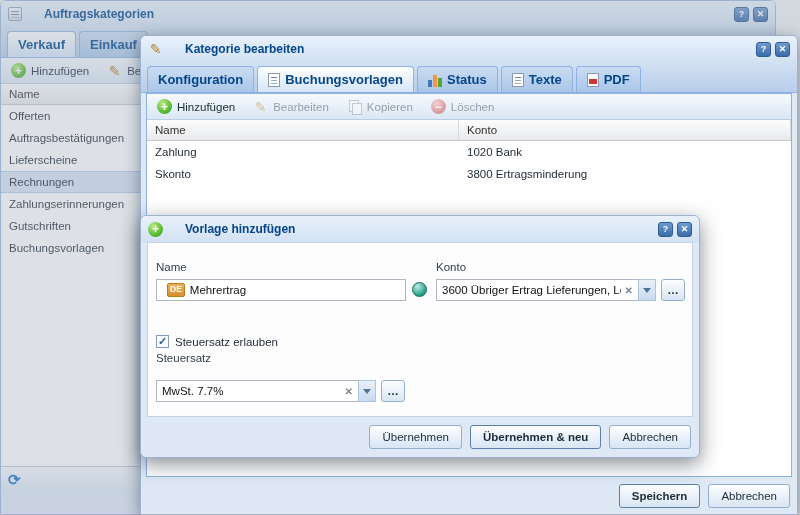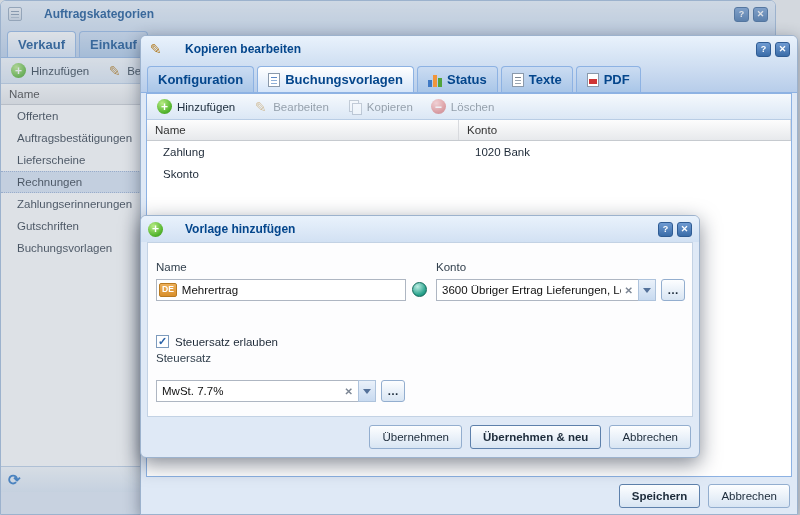--- a/index.html
+++ b/index.html
@@ -183,21 +183,21 @@
     font-size: 11.5px;
     color: #1e2a38;
     background: #fff;
     cursor: pointer;
   }
   .grid-row.selected {
     background: #d7e3f4;
     border-top: 1px dotted #96aed6;
     border-bottom: 1px dotted #96aed6;
   }
-  .cell { padding: 0 16px; white-space: nowrap; overflow: hidden; }
+  .cell { padding: 0 8px; white-space: nowrap; overflow: hidden; }
 
   
   .btn {
     height: 24px;
     padding: 0 12px;
     font-size: 11.5px;
     color: #1c2b3a;
     background: linear-gradient(#fdfeff, #d8e5f3);
     border: 1px solid #93aecf;
     border-radius: 3px;
@@ -211,21 +211,21 @@
 
   
   .field-label { position: absolute; font-size: 11.5px; color: #33414e; }
   .text-input {
     position: absolute;
     height: 22px;
     background: #fff;
     border: 1px solid #aeb6c2;
     display: flex;
     align-items: center;
-    padding: 0 2px;
+    padding: 0 10px;
     font-size: 11.5px;
     color: #111;
     overflow: hidden;
     white-space: nowrap;
     cursor: text;
   }
   .combo { position: absolute; display: flex; align-items: stretch; height: 22px; }
   .combo .cinput {
     background: #fff;
     border: 1px solid #aeb6c2;
@@ -400,21 +400,21 @@
     <span class="refresh-ic">⟳</span>
   </div>
   <div class="bottom-pad"></div>
 
   <div class="mask"></div>
 </div>
 
 <div class="win" id="editWin">
   <div class="titlebar">
     <span class="icon pencil">✎</span>
-    <span class="title-text">Kopieren bearbeiten</span>
+    <span class="title-text">Kategorie bearbeiten</span>
     <span class="tools">
       <span class="tool">?</span>
       <span class="tool">✕</span>
     </span>
   </div>
 
   <div class="tabbar">
     <div class="tab">
       <span>Konfiguration</span>
     </div>
@@ -465,20 +465,21 @@
       <div class="gh-cell col-konto">Konto</div>
     </div>
 
     <div class="grid-body">
       <div class="grid-row">
         <span class="cell col-name">Zahlung</span>
         <span class="cell col-konto">1020 Bank</span>
       </div>
       <div class="grid-row">
         <span class="cell col-name">Skonto</span>
+        <span class="cell col-konto">3800 Ertragsminderung</span>
       </div>
     </div>
   </div>
 
   <div class="footer">
     <button class="btn primary">Speichern</button>
     <button class="btn">Abbrechen</button>
   </div>
 </div>
 

